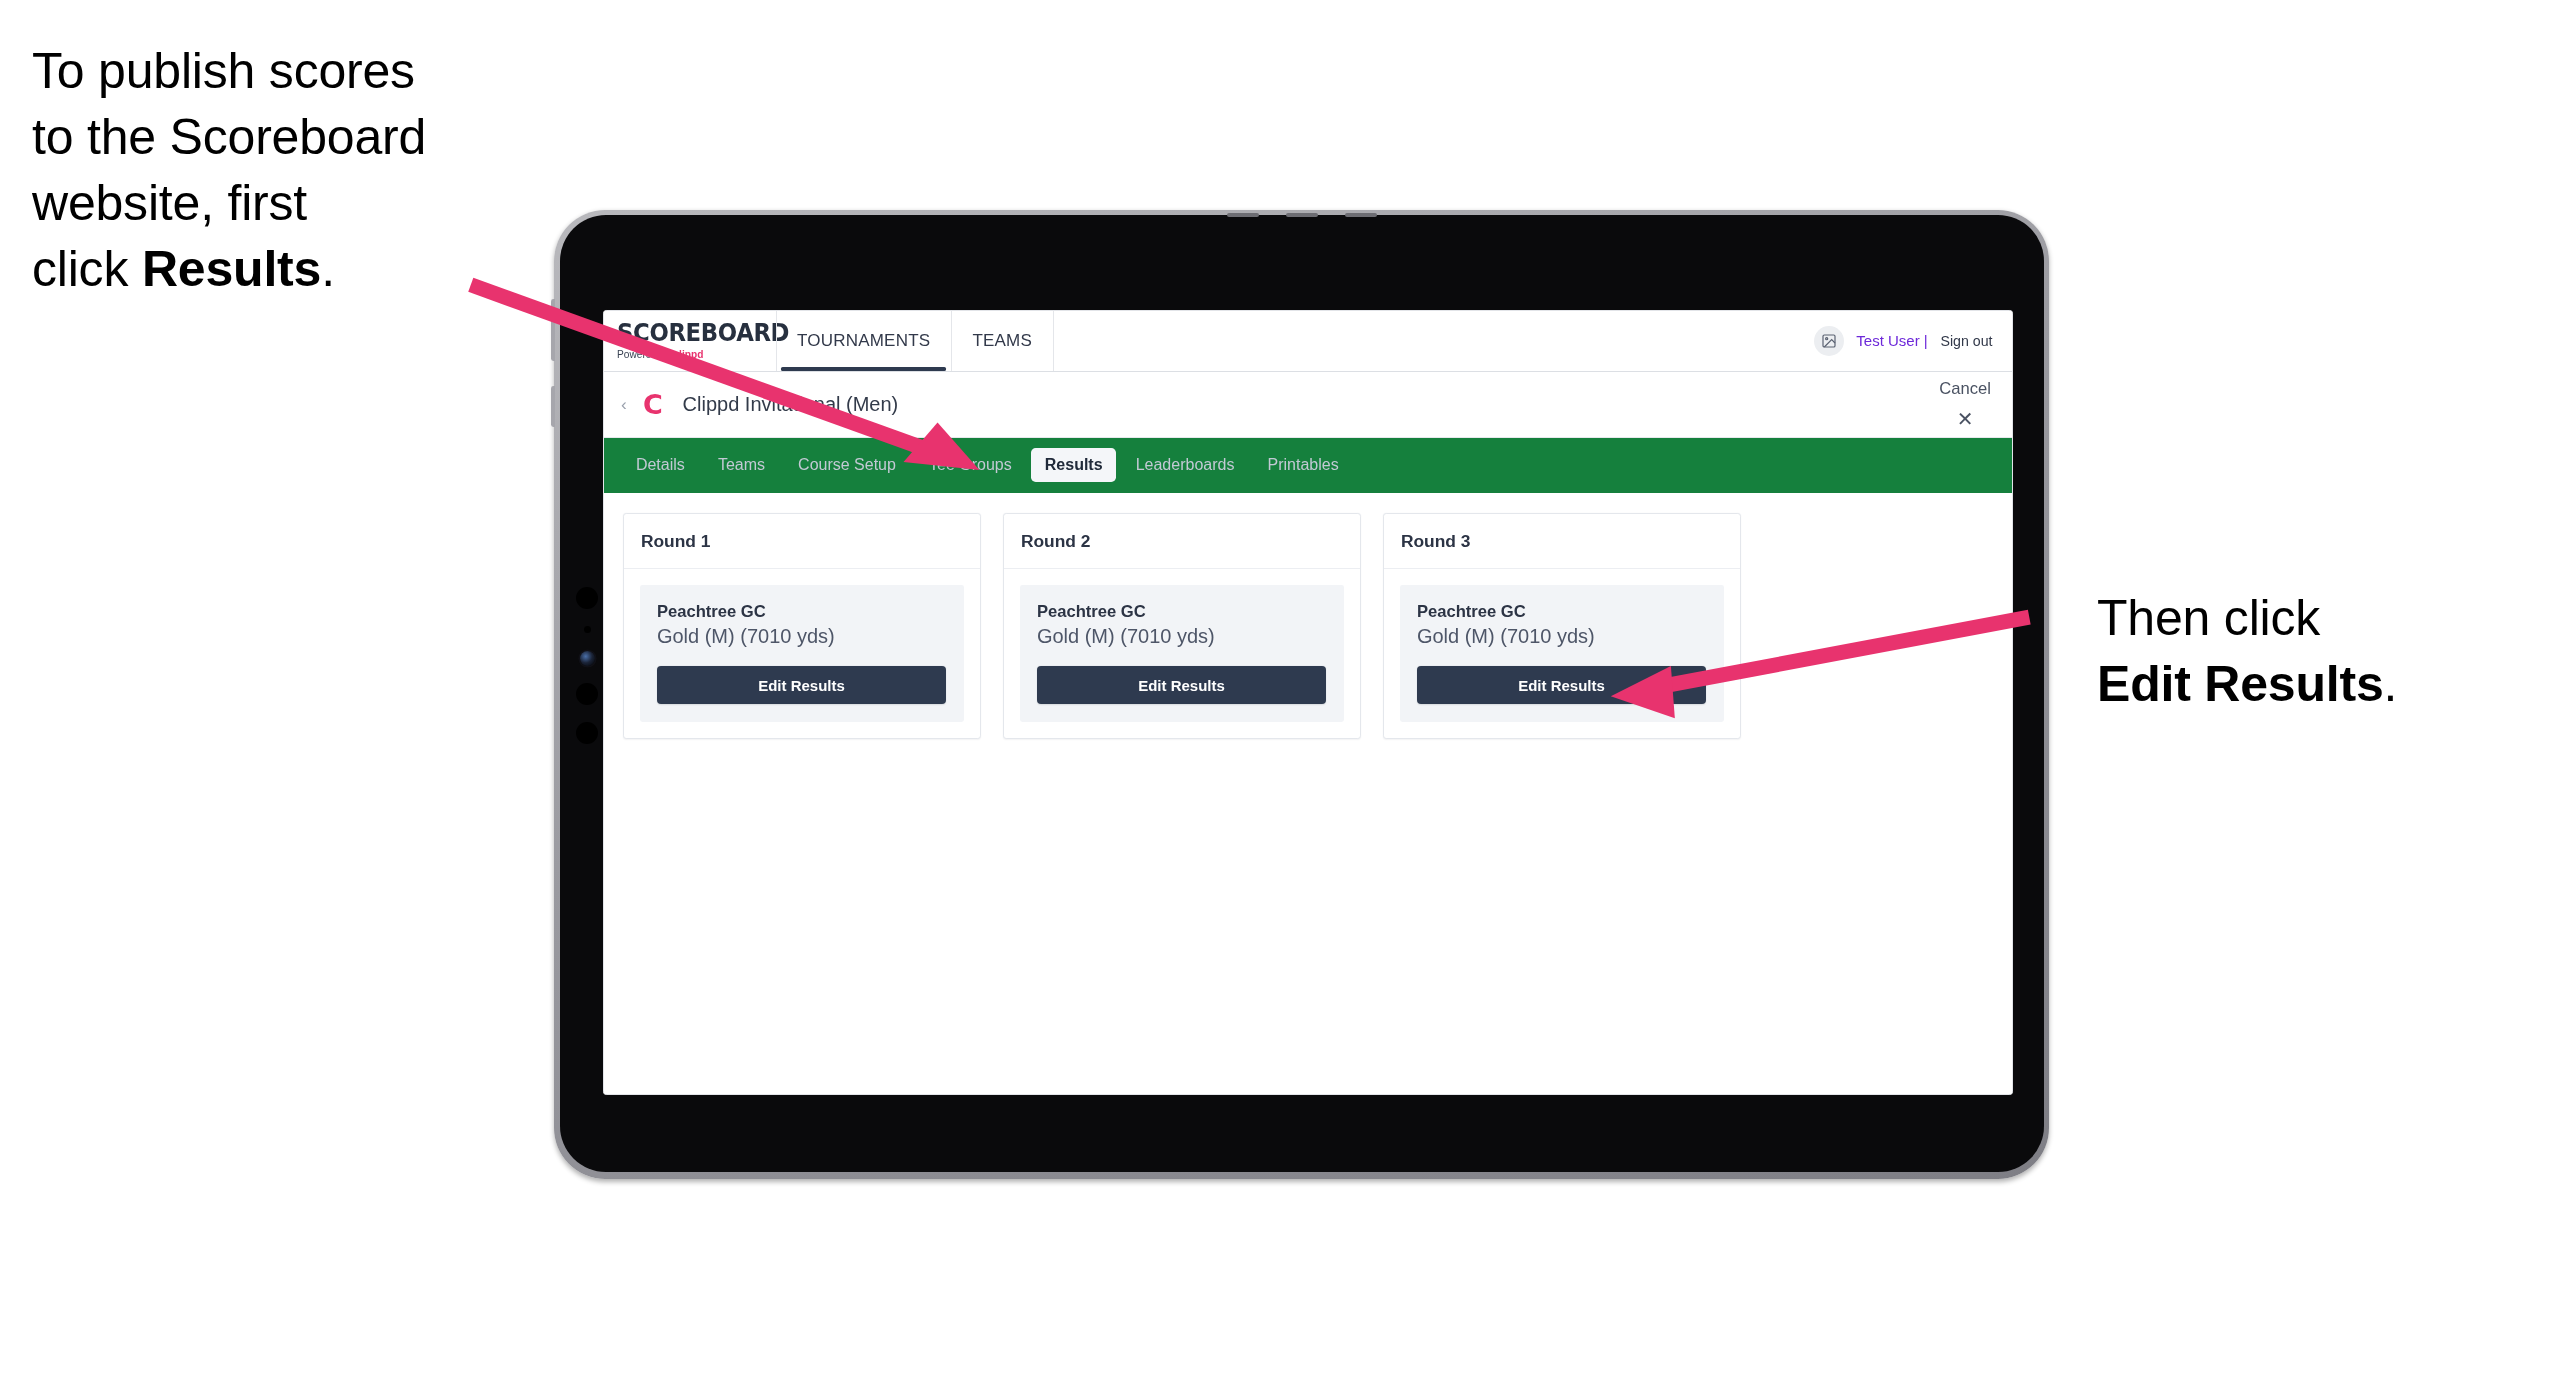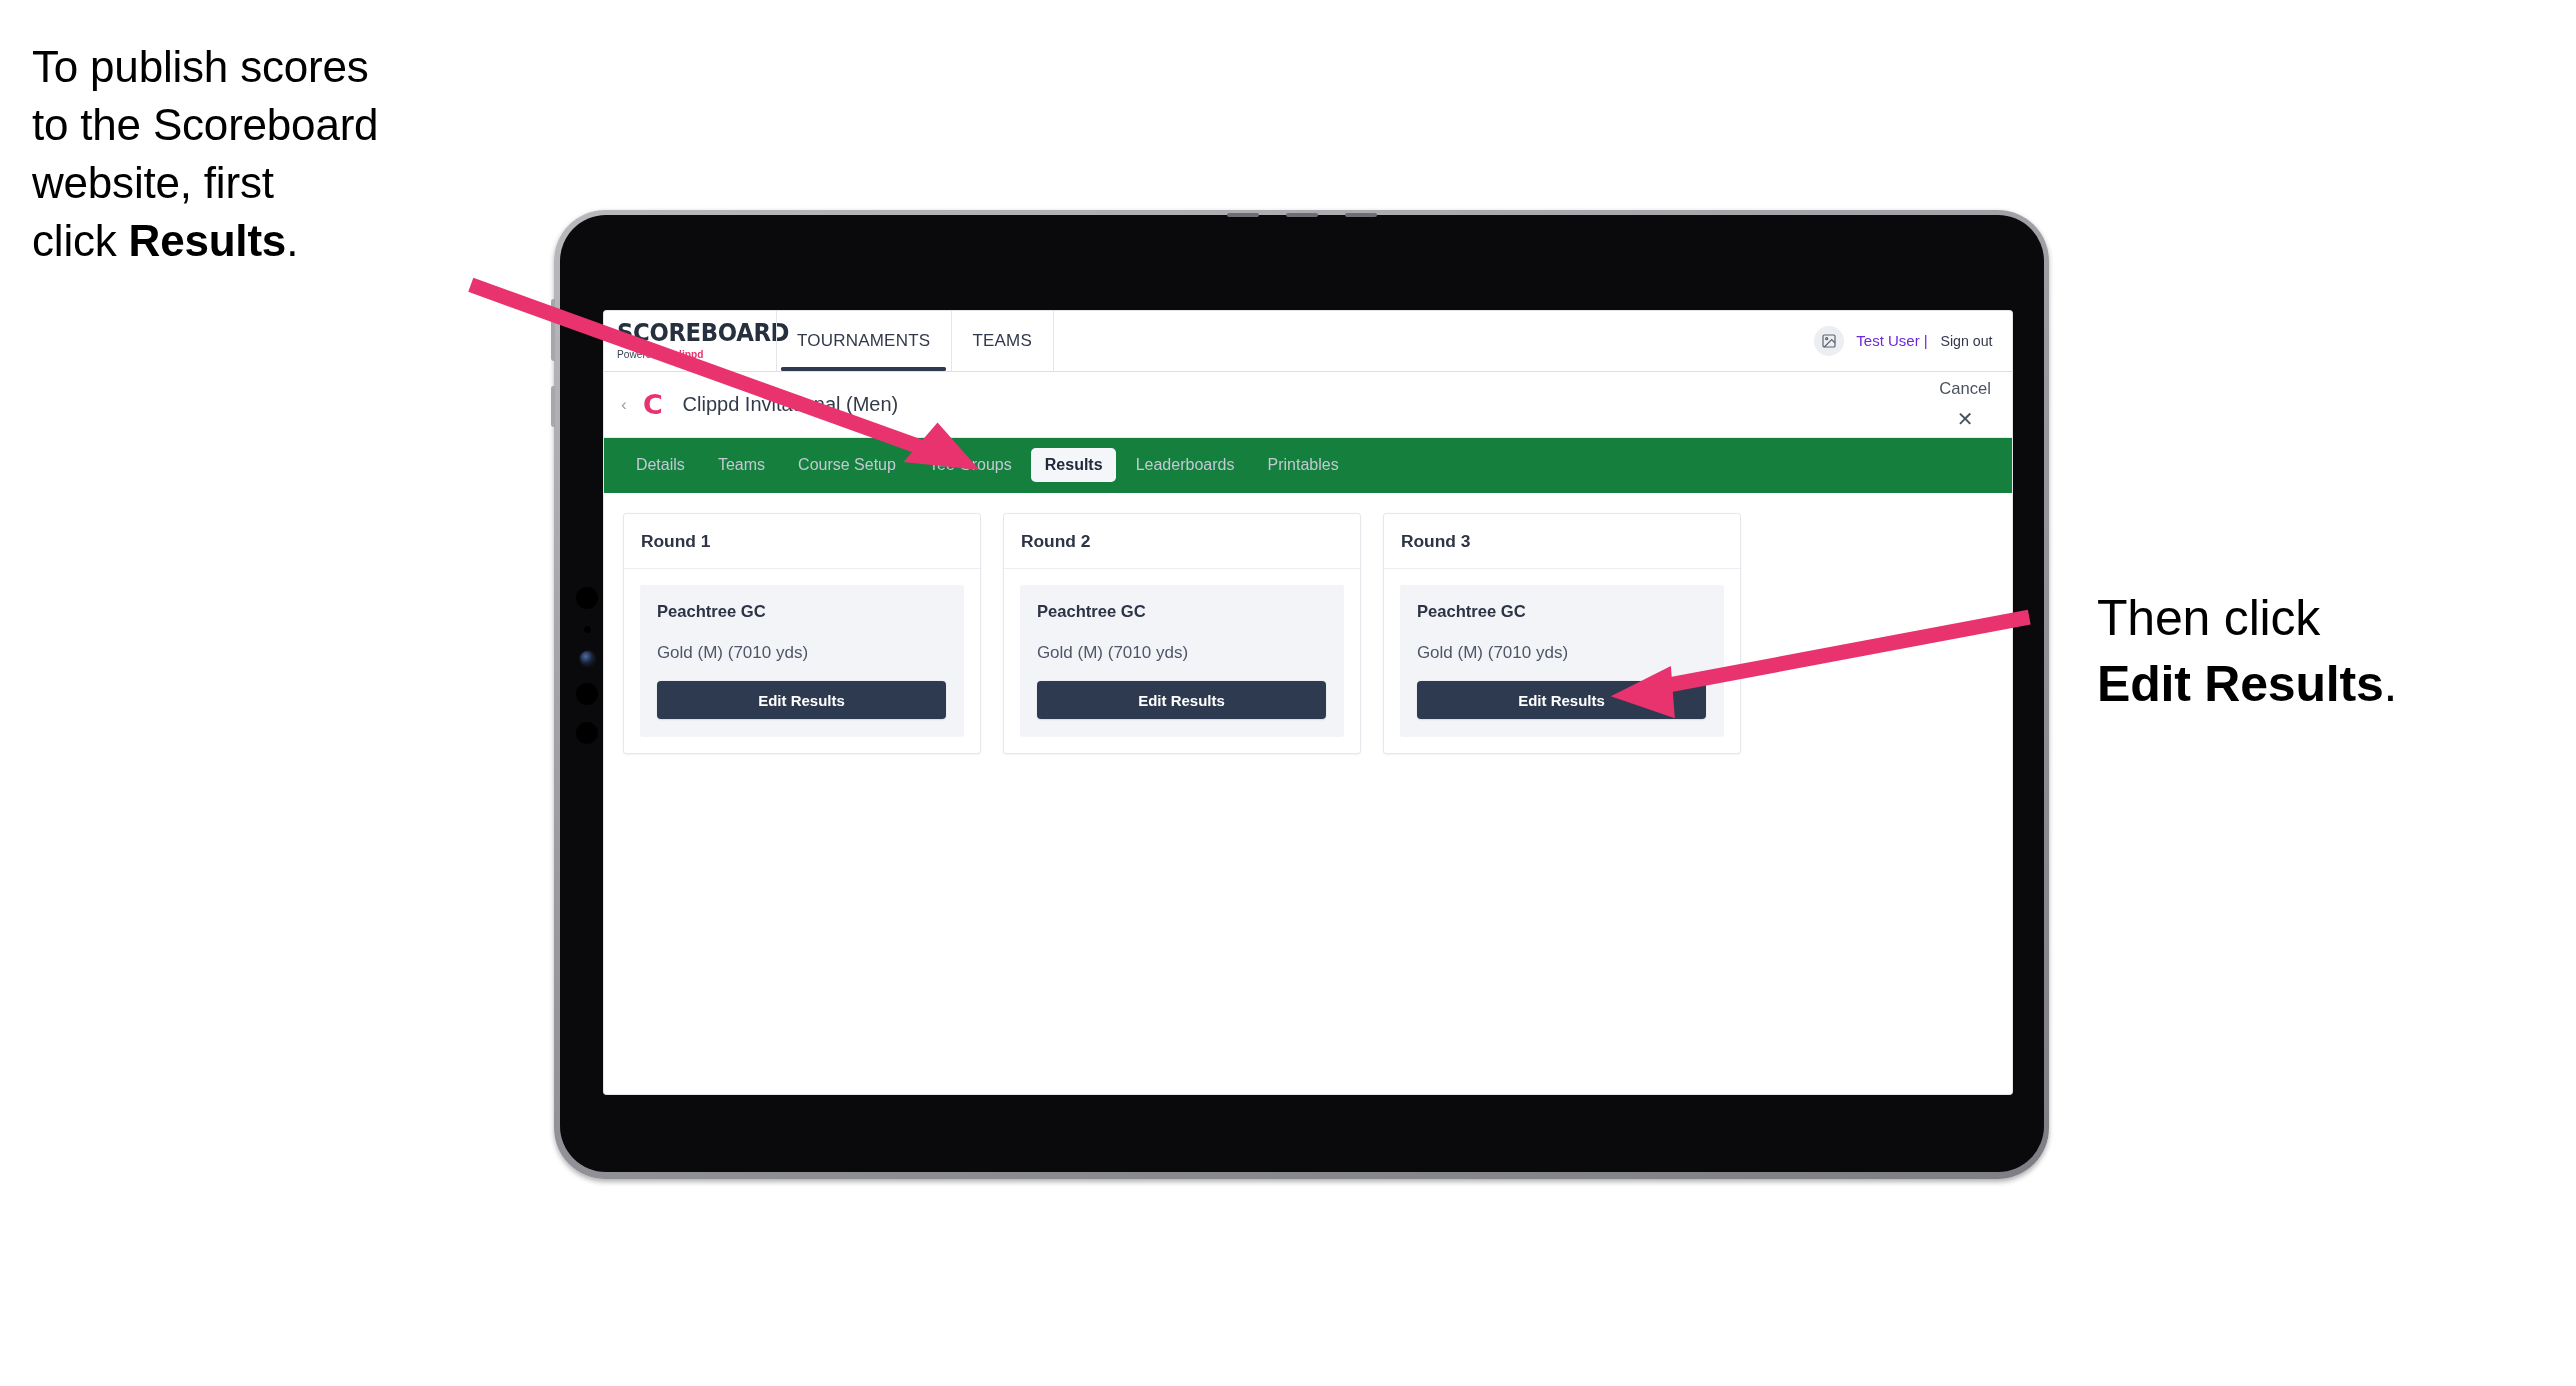--- a/index.html
+++ b/index.html
@@ -22,21 +22,21 @@
     color: #000000;
     font-family: "Liberation Sans", sans-serif;
     font-weight: 400;
     line-height: 1.32;
     letter-spacing: -0.2px;
   }
   #annotation-left {
     left: 32px;
     top: 38px;
     width: 554px;
-    font-size: 44px;
+    font-size: 50px;
   }
   #annotation-right {
     left: 2097px;
     top: 585px;
     width: 443px;
     font-size: 50px;
   }
   .annotation b { font-weight: 700; }
 
   
@@ -315,22 +315,22 @@
     border-radius: 2.4px;
     padding: 16px 17.4px 17.4px;
   }
   .course-name {
     font-size: 16.6px;
     font-weight: 700;
     color: #2c3445;
     line-height: 1.3;
   }
   .course-tee {
-    margin-top: 19px;
-    font-size: 17px;
+    margin-top: 0;
+    font-size: 20px;
     color: #4e5668;
     line-height: 1.3;
   }
   .edit-results-button {
     margin-top: 17.4px;
     height: 38px;
     background: #2e3a4f;
     border-radius: 4px;
     color: #ffffff;
     font-size: 15px;

